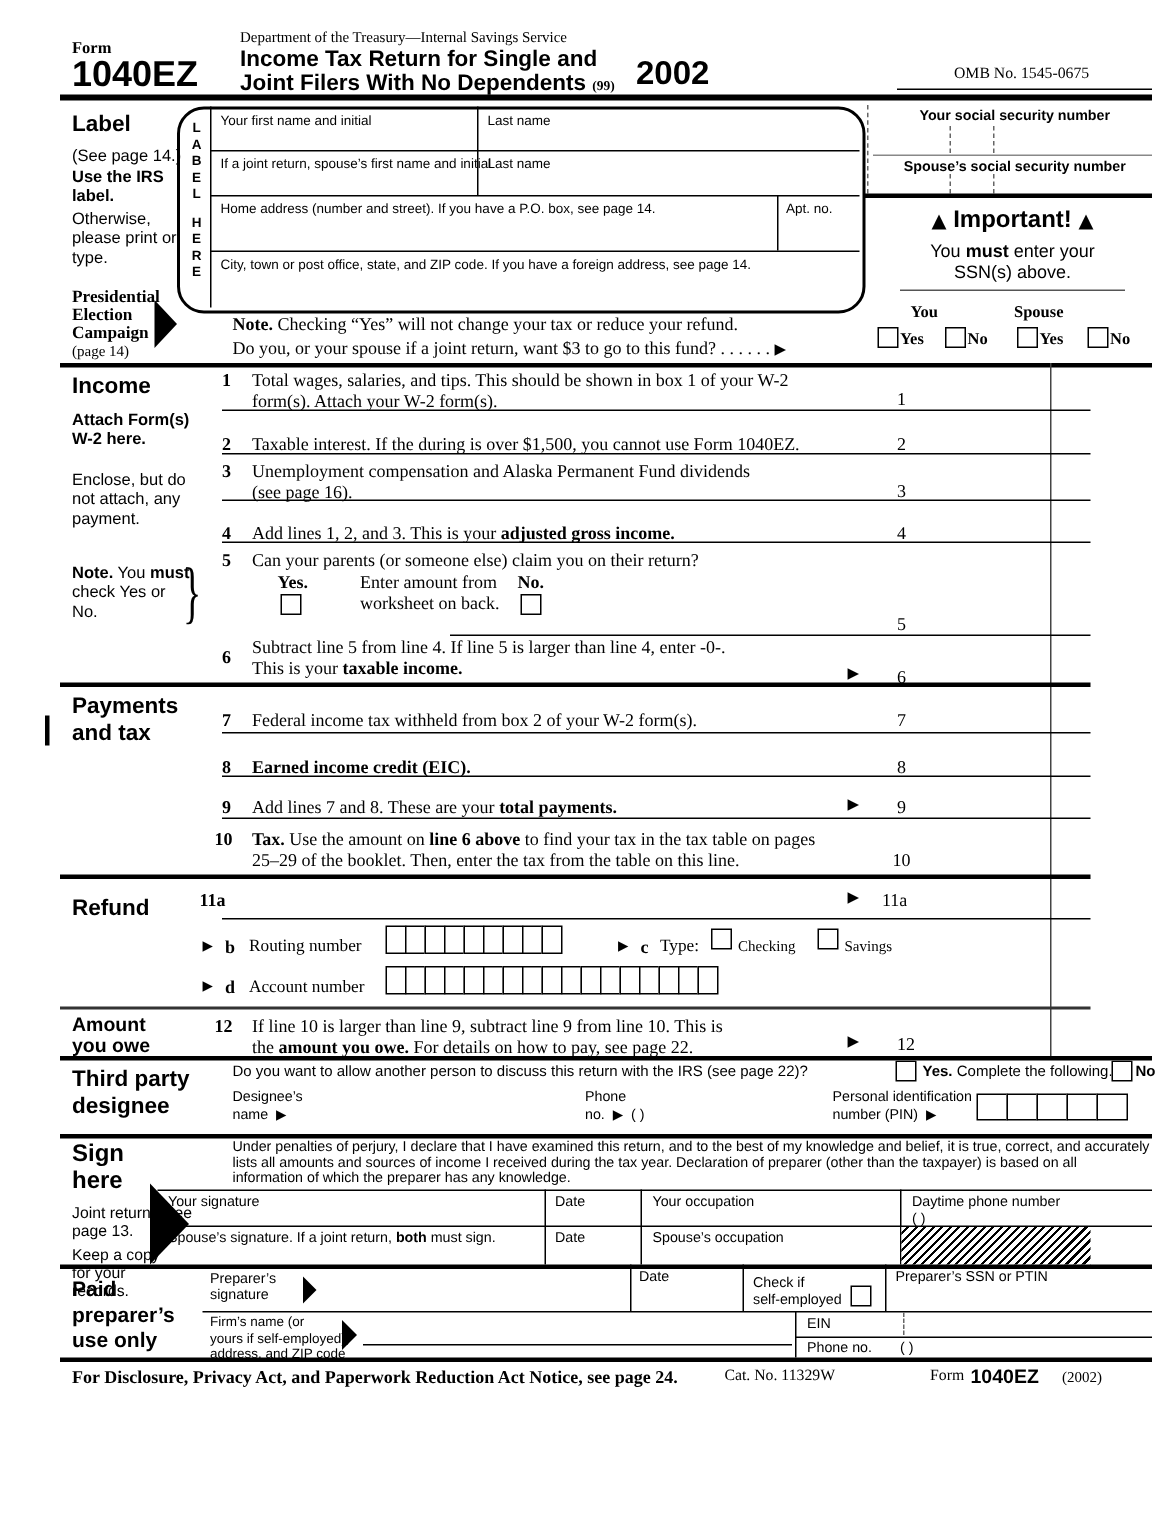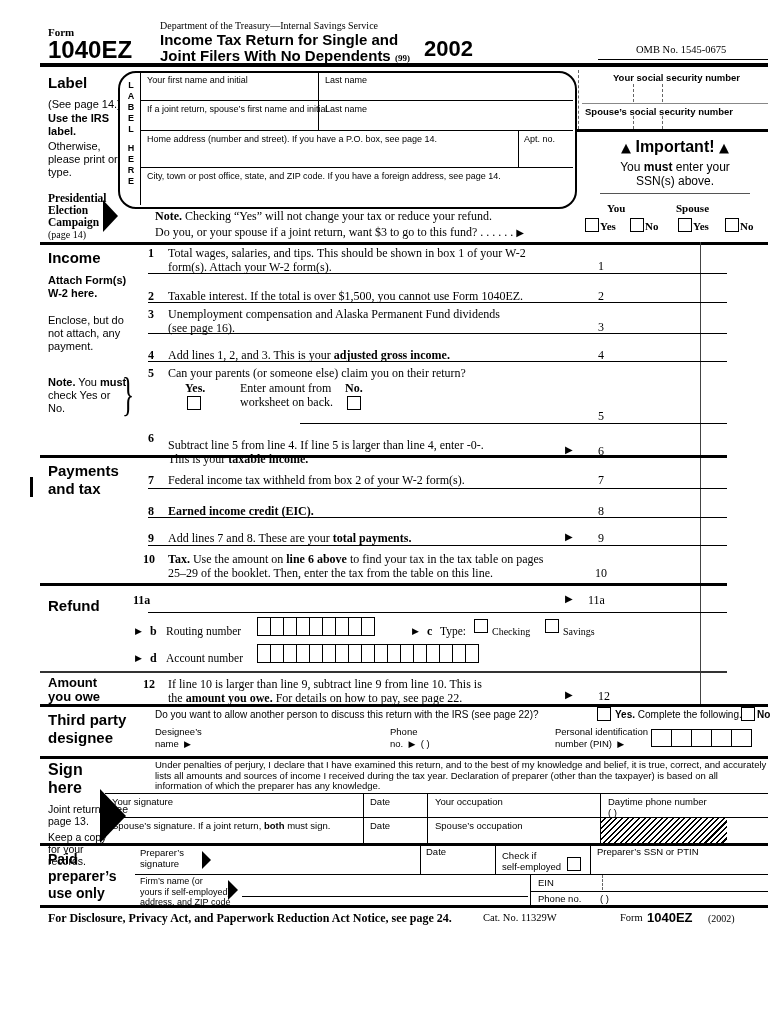--- a/index.html
+++ b/index.html
@@ -72,21 +72,21 @@
   <div class="fld" style="left:142px;top:144px;width:374px;height:22px"></div>
   <div class="fld" style="left:520px;top:144px;width:51px;height:22px"></div>
   <div class="fld" style="left:142px;top:181px;width:429px;height:22px"></div>
 
   <div class="dash" style="left:578px;top:70px;height:59px"></div>
   <div class="abs san b s95" style="left:585px;top:72px;width:183px;text-align:center">Your social security number</div>
   <div class="fld" style="left:585px;top:84px;width:180px;height:18px"></div>
   <div class="dash" style="left:633px;top:84px;height:18px"></div>
   <div class="dash" style="left:662px;top:84px;height:18px"></div>
   <div class="hr" style="left:582px;top:103px;width:186px;background:#888"></div>
-  <div class="abs san b s95" style="left:585px;top:106px;width:183px;text-align:left">Spouse’s social security number</div>
+  <div class="abs san b s95" style="left:585px;top:106px;width:183px;text-align:center">Spouse’s social security number</div>
   <div class="fld" style="left:585px;top:118px;width:180px;height:12px"></div>
   <div class="dash" style="left:633px;top:116px;height:13px"></div>
   <div class="dash" style="left:662px;top:116px;height:13px"></div>
   <div class="hr" style="left:576px;top:129px;width:192px;height:2.5px"></div>
 
   <div class="abs san b s16" style="left:585px;top:138px;width:180px;text-align:center"><span class="ar s13">▲</span> <span>Important!</span> <span class="ar s13">▲</span></div>
   <div class="abs san s12" style="left:585px;top:160px;width:180px;text-align:center"><span>You </span><span class="b">must</span><span> enter your</span></div>
   <div class="abs san s12" style="left:585px;top:174px;width:180px;text-align:center">SSN(s) above.</div>
   <div class="hr" style="left:600px;top:193px;width:150px;background:#555"></div>
 
@@ -110,21 +110,21 @@
   <div class="abs san b s11 lh13" style="left:48px;top:274px;width:85px">Attach Form(s) W-2 here.</div>
   <div class="abs san s11 lh13" style="left:48px;top:314px;width:85px">Enclose, but do not attach, any payment.</div>
 
   <div class="abs ser b s12" style="left:148px;top:246px">1</div>
   <div class="abs ser s12 lh14" style="left:168px;top:246px"><span>Total wages, salaries, and tips. This should be shown in box 1 of your W-2</span><br><span>form(s). Attach your W-2 form(s).</span></div>
   <div class="abs ser s12" style="left:598px;top:259px">1</div>
   <div class="fld" style="left:612px;top:244px;width:115px;height:28px"></div>
   <div class="hr" style="left:148px;top:273px;width:579px"></div>
 
   <div class="abs ser b s12" style="left:148px;top:289px">2</div>
-  <div class="abs ser s12" style="left:168px;top:289px">Taxable interest. If the total is over $1,500, you cannot use Form 1040EZ.</div>
+  <div class="abs ser s12" style="left:168px;top:289px">Taxable interest. If the during is over $1,500, you cannot use Form 1040EZ.</div>
   <div class="abs ser s12" style="left:598px;top:289px">2</div>
   <div class="fld" style="left:612px;top:274px;width:115px;height:28px"></div>
   <div class="hr" style="left:148px;top:302px;width:579px"></div>
 
   <div class="abs ser b s12" style="left:148px;top:307px">3</div>
   <div class="abs ser s12 lh14" style="left:168px;top:307px"><span>Unemployment compensation and Alaska Permanent Fund dividends</span><br><span>(see page 16).</span></div>
   <div class="abs ser s12" style="left:598px;top:320px">3</div>
   <div class="fld" style="left:612px;top:303px;width:115px;height:30px"></div>
   <div class="hr" style="left:148px;top:333px;width:579px"></div>
 
@@ -142,21 +142,21 @@
   <div class="abs ser b s12" style="left:185px;top:381px">Yes.</div>
   <div class="cb" style="left:187px;top:396px"></div>
   <div class="abs ser s12 lh14" style="left:240px;top:381px"><span>Enter amount from</span><br><span>worksheet on back.</span></div>
   <div class="abs ser b s12" style="left:345px;top:381px">No.</div>
   <div class="cb" style="left:347px;top:396px"></div>
   <div class="abs ser s12" style="left:598px;top:409px">5</div>
   <div class="fld" style="left:612px;top:362px;width:115px;height:60px"></div>
   <div class="hr" style="left:300px;top:423px;width:427px"></div>
 
   <div class="abs ser b s12" style="left:148px;top:431px">6</div>
-  <div class="abs ser s12 lh14" style="left:168px;top:438px"><span>Subtract line 5 from line 4. If line 5 is larger than line 4, enter -0-.</span><br><span>This is your </span><span class="b">taxable income.</span></div>
+  <div class="abs ser s12 lh14" style="left:168px;top:424px"><span>Subtract line 5 from line 4. If line 5 is larger than line 4, enter -0-.</span><br><span>This is your </span><span class="b">taxable income.</span></div>
   <div class="abs ar s10" style="left:565px;top:444px">▶</div>
   <div class="abs ser s12" style="left:598px;top:444px">6</div>
   <div class="fld" style="left:612px;top:424px;width:115px;height:30px"></div>
   <div class="hr" style="left:40px;top:455px;width:687px;height:2.5px"></div>
 
   <div class="abs san b s15 lh18" style="left:48px;top:462px;width:95px">Payments and tax</div>
   <div class="abs" style="left:30px;top:477px;width:3px;height:20px;background:#000"></div>
 
   <div class="abs ser b s12" style="left:148px;top:473px">7</div>
   <div class="abs ser s12" style="left:168px;top:473px">Federal income tax withheld from box 2 of your W-2 form(s).</div>

